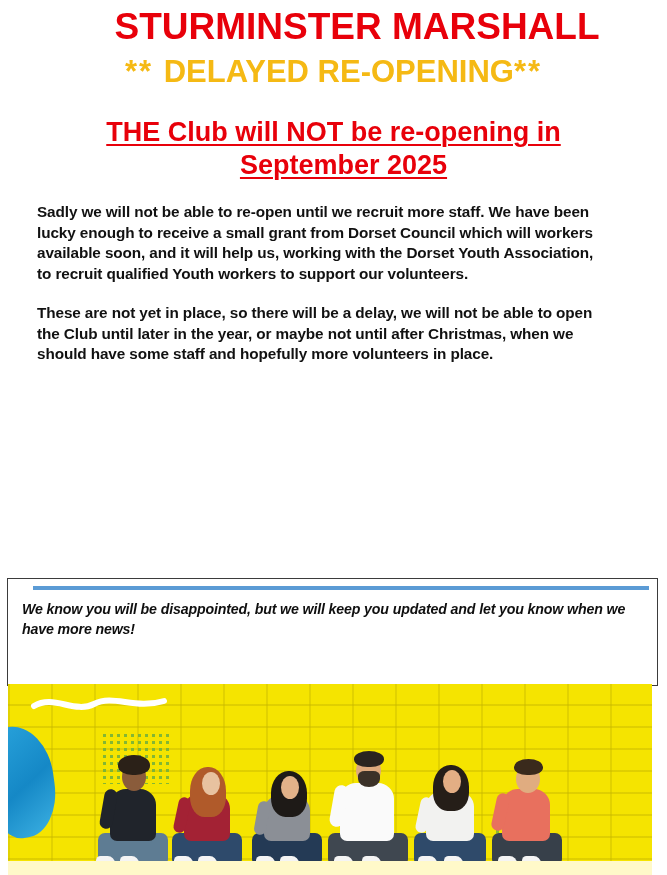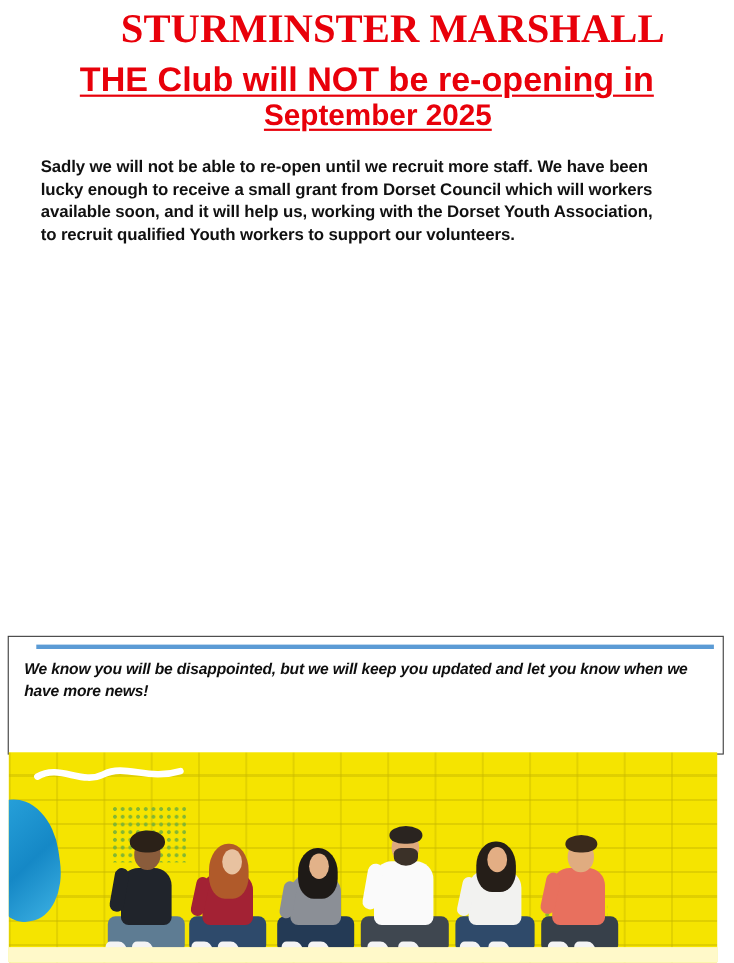--- a/index.html
+++ b/index.html
@@ -16,44 +16,44 @@
     -webkit-font-smoothing: antialiased;
   }
 
   
   .poster-head {
     padding-top: 6px;
     text-align: center;
   }
   .title-line {
     color: #E8000A;
-    font-family: Liberation Serif, serif;
+    font-family: Liberation Sans, sans-serif;
     font-weight: bold;
     font-size: 37px;
     line-height: 42px;
     letter-spacing: 0px;
     white-space: nowrap;
     margin-left: 47px;
   }
   .delayed-line {
     color: #F5B914;
     font-weight: bold;
     font-size: 31px;
     line-height: 40px;
     margin-top: 4px;
     white-space: nowrap;
   }
   .delayed-line .star { letter-spacing: 2px; }
 
   .notopen-line {
     color: #E8000A;
     font-weight: bold;
-    font-size: 31px;
+    font-size: 27px;
     line-height: 33px;
-    margin-top: 8px;
+    margin-top: 24px;
   }
   .notopen-line .u {
     text-decoration: underline;
     text-decoration-thickness: 2px;
     text-underline-offset: 3px;
   }
   .month-line {
     color: #E8000A;
     font-weight: bold;
     font-size: 27px;
@@ -232,26 +232,28 @@
   .p-arm {
     position: absolute;
     border-radius: 8px;
   }
 </style>
 </head>
 <body>
 
 <div class="poster-head">
   <div class="title-line">STURMINSTER MARSHALL</div>
+  <div class="delayed-line"><span class="star">** </span><span>DELAYED RE-OPENING</span><span class="star">**</span></div>
   <div class="notopen-line"><span class="u">THE Club will NOT be re-opening in</span></div>
   <div class="month-line"><span class="u">September 2025</span></div>
 </div>
 
 <div class="body-copy">
   <p>Sadly we will not be able to re-open until we recruit more staff. We have been lucky enough to receive a small grant from Dorset Council which will workers available soon, and it will help us, working with the Dorset Youth Association, to recruit qualified Youth workers to support our volunteers.</p>
+  <p>These are not yet in place, so there will be a delay, we will not be able to open the Club until later in the year, or maybe not until after Christmas, when we should have some staff and hopefully more volunteers in place.</p>
 </div>
 
 <div class="callout">
   <div class="callout-accent"></div>
   <div class="callout-text">
     <p>We know you will be disappointed, but we will keep you updated and let you know when we have more news!</p>
   </div>
 </div>
 
 <div class="photo">

